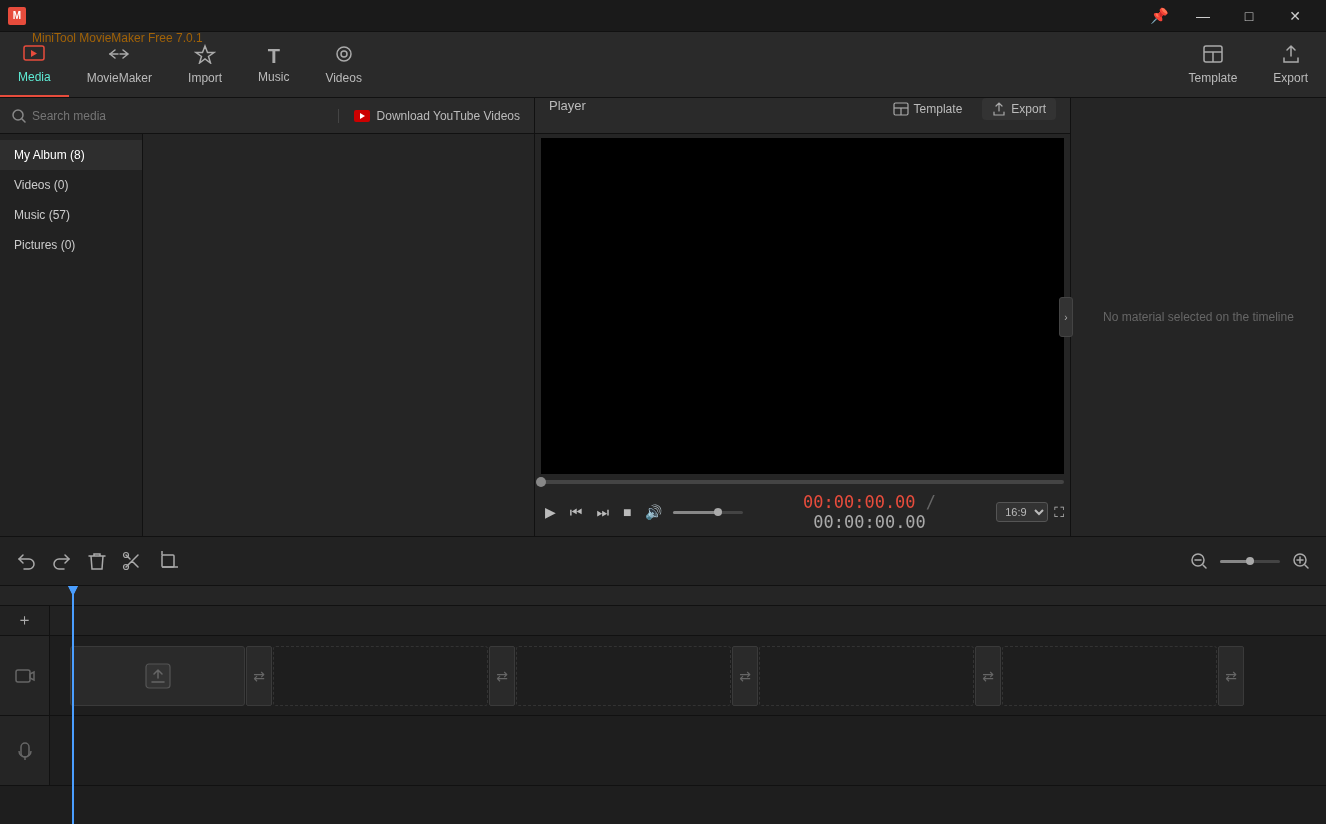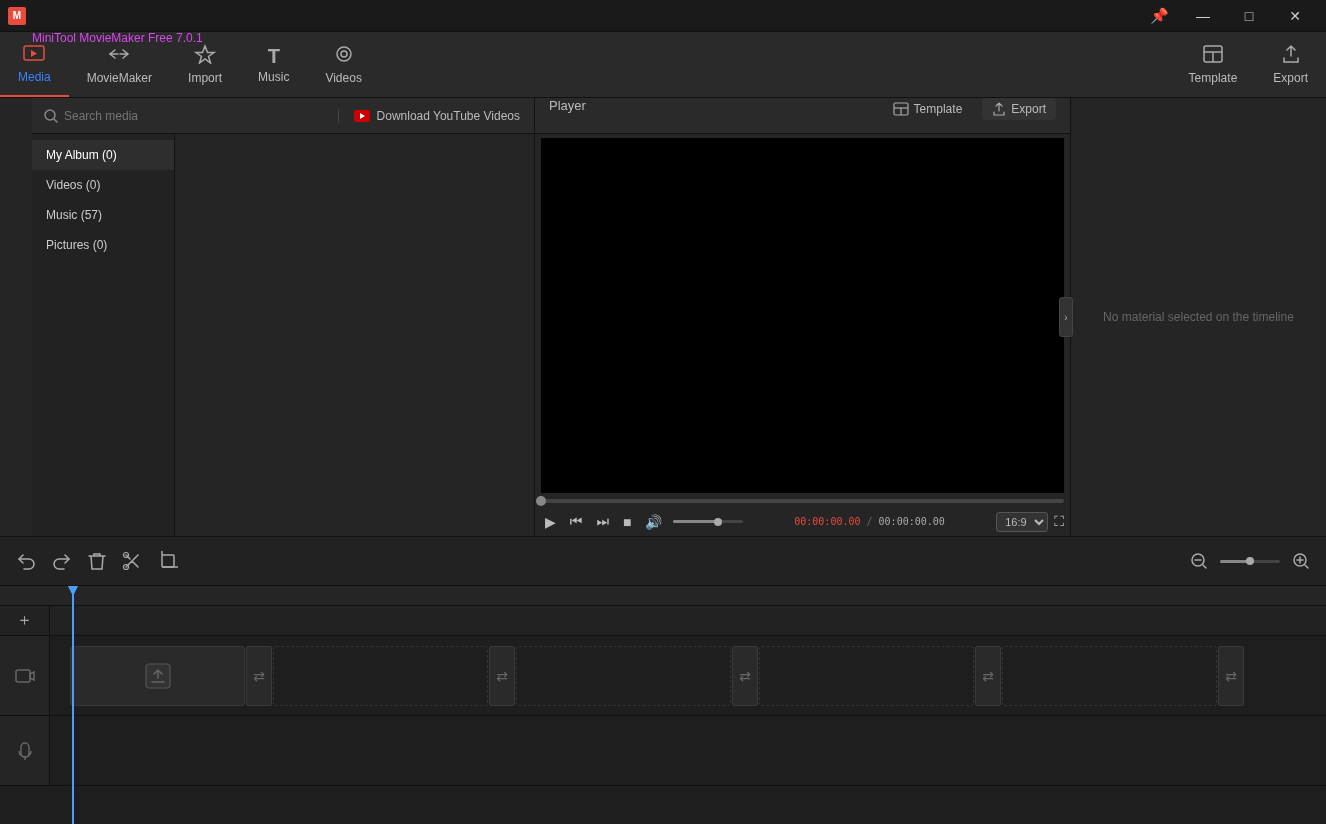--- a/index.html
+++ b/index.html
@@ -35,21 +35,21 @@
       border-radius: 2px;
       display: flex;
       align-items: center;
       justify-content: center;
       font-size: 10px;
       color: white;
       font-weight: bold;
     }
     #app-title {
       font-size: 12px;
-      color: #d946ef;
+      color: #a16207;
       margin-top: 44px;
     }
     .title-btn {
       width: 46px;
       height: 32px;
       background: transparent;
       border: none;
       color: #ccc;
       cursor: pointer;
       display: flex;
@@ -88,42 +88,41 @@
       justify-content: center;
       gap: 4px;
       padding: 6px 18px;
       cursor: pointer;
       height: 100%;
       min-width: 60px;
       color: #bbb;
       font-size: 12px;
       transition: background 0.15s;
     }
-    .toolbar-item.active { color: #3b82f6; border-bottom: 2px solid #e74c3c; }
+    .toolbar-item.active { color: #5eead4; border-bottom: 2px solid #e74c3c; }
     .toolbar-icon {
       font-size: 20px;
       line-height: 1;
     }
 
     
     #main-area {
       display: flex;
       height: calc(824px - 32px - 66px - 50px - 270px);
       
       height: 438px;
     }
 
     
     #left-panel {
       width: 535px;
       background: #252525;
       border-right: 1px solid #111;
       display: flex;
       flex-direction: column;
-      padding-left: 32px;
     }
     #media-subheader {
       height: 36px;
       background: #2a2a2a;
       display: flex;
       align-items: center;
       border-bottom: 1px solid #111;
     }
     #search-media {
       flex: 1;
@@ -534,21 +533,21 @@
             <path d="M7 4l5 3-5 3V4z" fill="white"></path>
           </svg>
         <span>Download YouTube Videos</span>
       </div>
     </div>
 
     <div id="media-content">
 
       <div id="media-sidebar">
         <div class="media-sidebar-item active">
-          <span>My Album (0)</span>
+          <span>My Album (8)</span>
         </div>
         <div class="media-sidebar-item">
           <span>Videos (0)</span>
         </div>
         <div class="media-sidebar-item">
           <span>Music (57)</span>
         </div>
         <div class="media-sidebar-item">
           <span>Pictures (0)</span>
         </div>
@@ -591,21 +590,21 @@
       <div id="player-controls" style="display:flex;align-items:center;gap:6px;">
         <button class="ctrl-btn">▶</button>
         <button class="ctrl-btn">⏮</button>
         <button class="ctrl-btn">⏭</button>
         <button class="ctrl-btn">■</button>
         <button class="ctrl-btn">🔊</button>
         <div style="width:70px;height:3px;background:#444;border-radius:2px;position:relative;cursor:pointer;">
           <div style="width:65%;height:100%;background:#888;border-radius:2px;"></div>
           <div style="position:absolute;left:65%;top:50%;transform:translate(-50%,-50%);width:8px;height:8px;background:#aaa;border-radius:50%;"></div>
         </div>
-        <div style="flex:1;text-align:center;font-size:10px;font-family:monospace;">
+        <div style="flex:1;text-align:center;font-size:17px;font-family:monospace;">
           <span style="color:#e74c3c;">00:00:00.00</span>
           <span style="color:#666;"> / </span>
           <span style="color:#aaa;">00:00:00.00</span>
         </div>
         <select style="background:#333;border:1px solid #555;color:#bbb;font-size:11px;padding:2px 4px;border-radius:3px;">
           <option>16:9</option>
           <option>9:16</option>
           <option>4:3</option>
           <option>1:1</option>
         </select>

